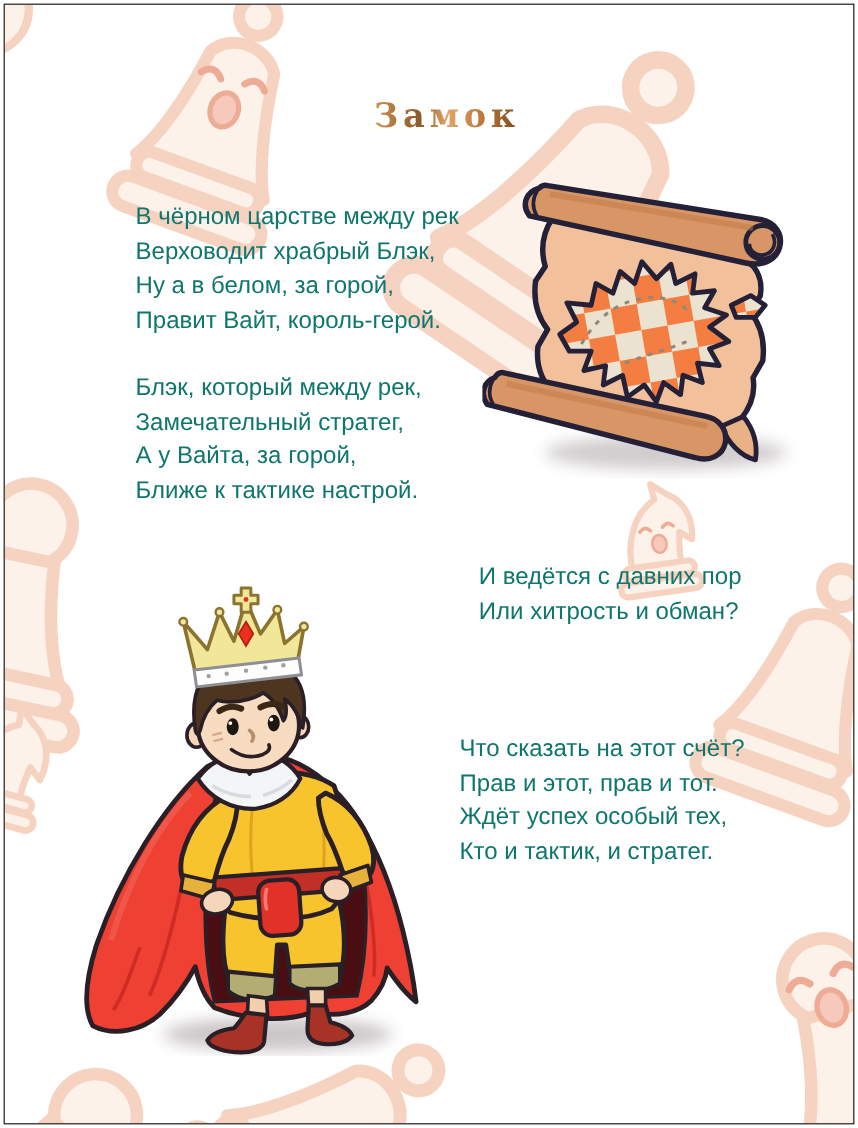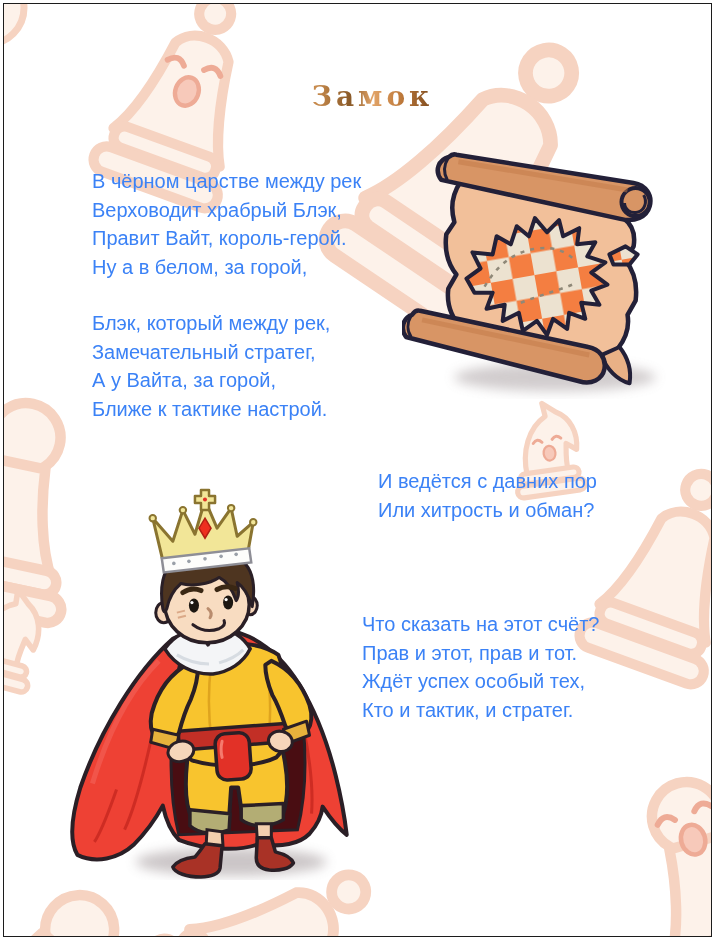--- a/index.html
+++ b/index.html
@@ -11,21 +11,21 @@
   .wm-layer{position:absolute;inset:4px;overflow:hidden;z-index:0;}
   .page-title{
     position:absolute;top:80px;left:0;width:100%;margin:0;text-align:right;
     font-family:"DejaVu Serif",serif;font-weight:bold;font-size:28px;letter-spacing:4px;
     text-indent:30px;z-index:6;
     color:#9a6131;
     background:linear-gradient(90deg,#7c4a1d 0%,#c98c4e 22%,#8a5a28 45%,#e2a468 60%,#c07b3c 78%,#7c4a1d 100%);
     background-clip:text;-webkit-background-clip:text;-webkit-text-fill-color:transparent;
     width:fit-content;left:50%;transform:translateX(-50%);
   }
-  .stanza{position:absolute;z-index:5;font-size:20px;line-height:28.6px;color:#3b82f6;white-space:nowrap;}
+  .stanza{position:absolute;z-index:5;font-size:20px;line-height:28.6px;color:#0f766e;white-space:nowrap;margin-left:21px;}
   .stanza-1{left:92px;top:167px;}
   .stanza-2{left:92px;top:309px;}
   .stanza-3{left:378px;top:467px;}
   .stanza-4{left:362px;top:610px;}
   .map-illustration{position:absolute;left:402px;top:141px;width:292px;height:258px;z-index:4;}
   .king-illustration{position:absolute;left:58px;top:488px;width:294px;height:392px;z-index:6;}
 </style>
 </head>
 <body>
 
@@ -96,22 +96,22 @@
   </svg>
 </div>
 
 <div class="page-border"></div>
 
 <h1 class="page-title">Замок</h1>
 
 <div class="stanza stanza-1">
   <div>В чёрном царстве между рек</div>
   <div>Верховодит храбрый Блэк,</div>
+  <div>Ну а в белом, за горой,</div>
   <div>Правит Вайт, король-герой.</div>
-  <div>Ну а в белом, за горой,</div>
 </div>
 
 <div class="stanza stanza-2">
   <div>Блэк, который между рек,</div>
   <div>Замечательный стратег,</div>
   <div>А у Вайта, за горой,</div>
   <div>Ближе к тактике настрой.</div>
 </div>
 
 <div class="stanza stanza-3">

